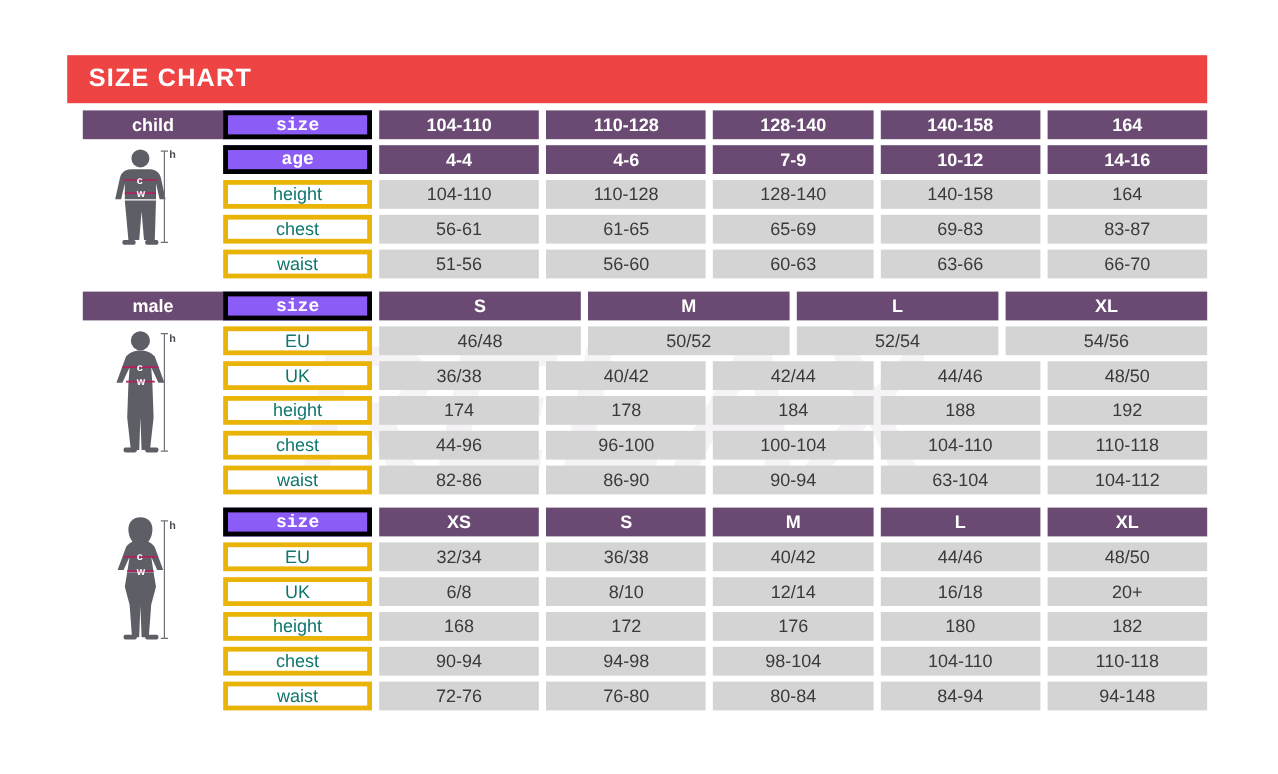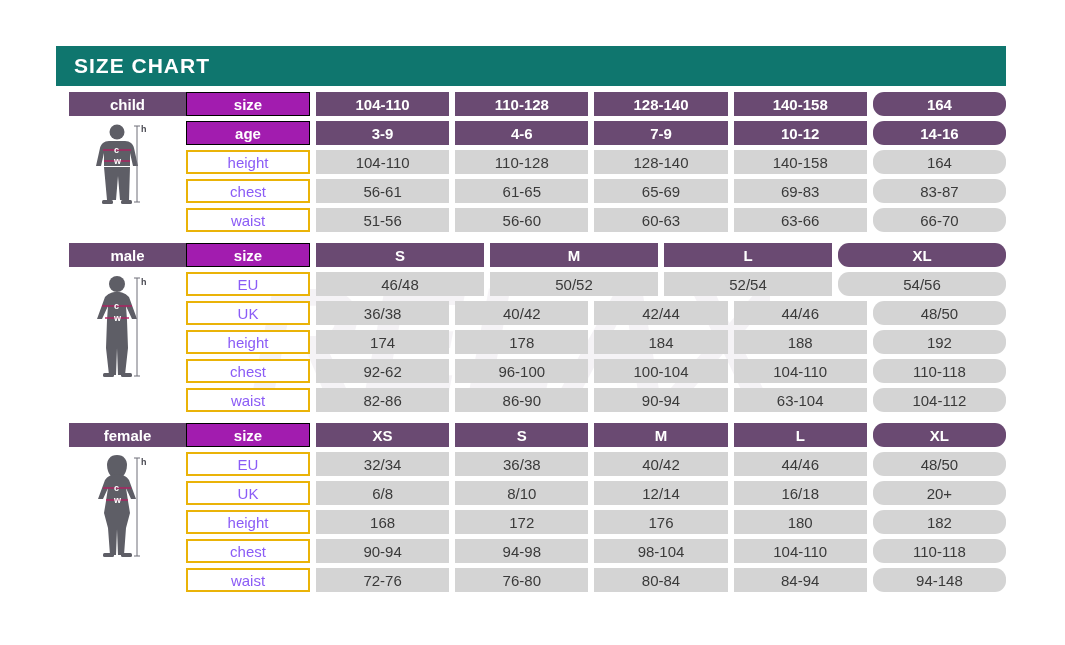--- a/index.html
+++ b/index.html
@@ -44,21 +44,21 @@
     position: absolute;
     left: 56px;
     top: 46px;
     width: 950px;
     height: 540px;
   }
 
   
   .title-bar {
     height: 40px;
-    background: #0f766e;
+    background: #ef4444;
     display: flex;
     align-items: center;
     padding-left: 18px;
     box-sizing: border-box;
   }
   .title-bar .title {
     color: #ffffff;
     font-size: 21px;
     font-weight: bold;
     letter-spacing: 1px;
@@ -109,33 +109,34 @@
   }
   .cell {
     flex: 1;
     margin-right: 6px;
     display: flex;
     align-items: center;
     justify-content: center;
     font-size: 15px;
     box-sizing: border-box;
   }
-  .cell:last-child { margin-right: 0; border-radius: 11px; }
+  .cell:last-child { margin-right: 0; }
 
   .cell.rowhead {
     flex: 0 0 124px;
     background: #ffffff;
-    border: 2px solid #eab308;
-    color: #8b5cf6;
+    border: 4px solid #eab308;
+    color: #0f766e;
   }
   .cell.rowhead.dark {
-    background: #a21caf;
-    border: 1px solid #000000;
+    background: #8b5cf6;
+    border: 4px solid #000000;
     color: #ffffff;
     font-weight: bold;
+    font-family: Liberation Mono, monospace;
   }
   .cell.headcell {
     background: #6a4a72;
     color: #ffffff;
     font-weight: bold;
     font-size: 15px;
   }
   .cell.datacell {
     background: #d4d4d4;
     color: #3a3a3a;
@@ -193,21 +194,21 @@
         <div class="row">
           <div class="cell rowhead dark">size</div>
           <div class="cell headcell">104-110</div>
           <div class="cell headcell">110-128</div>
           <div class="cell headcell">128-140</div>
           <div class="cell headcell">140-158</div>
           <div class="cell headcell">164</div>
         </div>
         <div class="row">
           <div class="cell rowhead dark">age</div>
-          <div class="cell headcell">3-9</div>
+          <div class="cell headcell">4-4</div>
           <div class="cell headcell">4-6</div>
           <div class="cell headcell">7-9</div>
           <div class="cell headcell">10-12</div>
           <div class="cell headcell">14-16</div>
         </div>
         <div class="row">
           <div class="cell rowhead">height</div>
           <div class="cell datacell">104-110</div>
           <div class="cell datacell">110-128</div>
           <div class="cell datacell">128-140</div>
@@ -280,40 +281,39 @@
         <div class="row">
           <div class="cell rowhead">height</div>
           <div class="cell datacell">174</div>
           <div class="cell datacell">178</div>
           <div class="cell datacell">184</div>
           <div class="cell datacell">188</div>
           <div class="cell datacell">192</div>
         </div>
         <div class="row">
           <div class="cell rowhead">chest</div>
-          <div class="cell datacell">92-62</div>
+          <div class="cell datacell">44-96</div>
           <div class="cell datacell">96-100</div>
           <div class="cell datacell">100-104</div>
           <div class="cell datacell">104-110</div>
           <div class="cell datacell">110-118</div>
         </div>
         <div class="row">
           <div class="cell rowhead">waist</div>
           <div class="cell datacell">82-86</div>
           <div class="cell datacell">86-90</div>
           <div class="cell datacell">90-94</div>
           <div class="cell datacell">63-104</div>
           <div class="cell datacell">104-112</div>
         </div>
       </div>
     </div>
 
     <div class="section">
       <div class="left-col">
-        <div class="group-label">female</div>
         <div class="figure-box">
           <svg width="96" height="110" viewBox="0 0 96 110">
             <g class="fig-body">
 
               <path d="M44 2 c-7 0 -10 5 -10 10 c0 5 2 9 4 11 h12 c2 -2 4 -6 4 -11 c0 -5 -3 -10 -10 -10 z"></path>
               <path d="M44 21 c-6 0 -10 3 -12 6 l-7 19 h5 l5 -11 l-2 13 h22 l-2 -13 l5 11 h5 l-7 -19 c-2 -3 -6 -6 -12 -6 z"></path>
               <path d="M33 48 h22 l2 12 l-4 15 l-2 27 h-6 l-1 -26 l-1 26 h-6 l-2 -27 l-4 -15 z"></path>
               <rect x="30" y="100" width="11" height="4" rx="1.5"></rect>
               <rect x="48" y="100" width="11" height="4" rx="1.5"></rect>
             </g>

